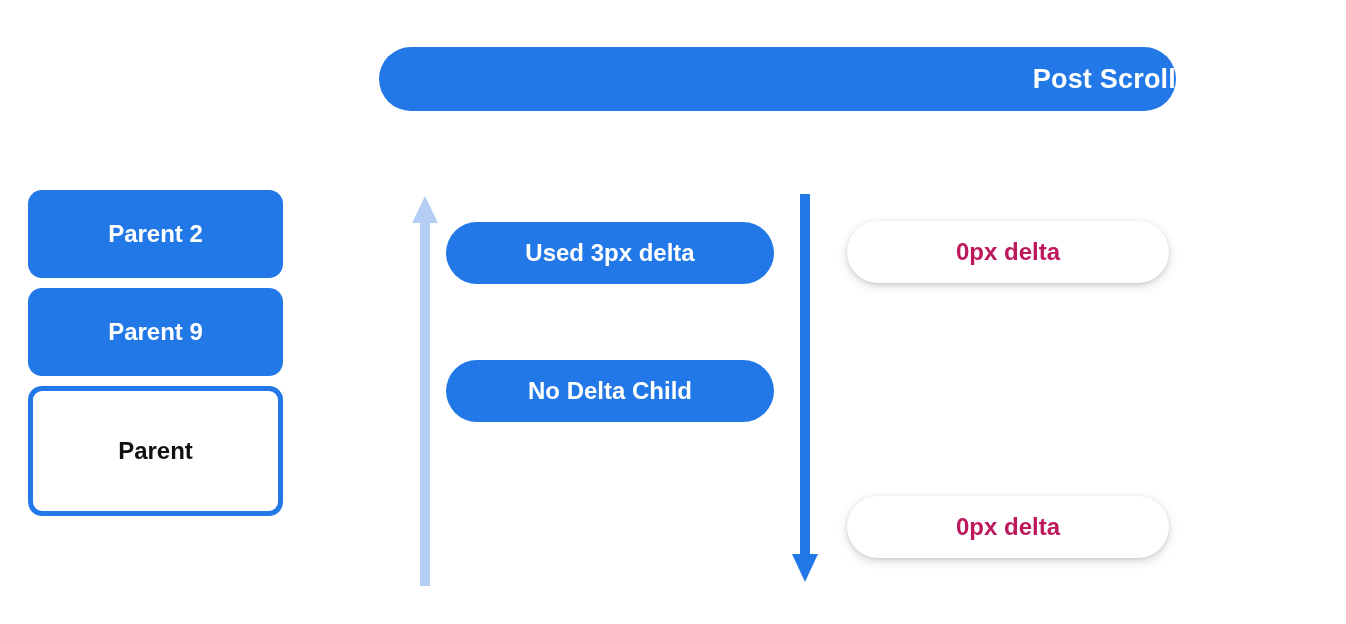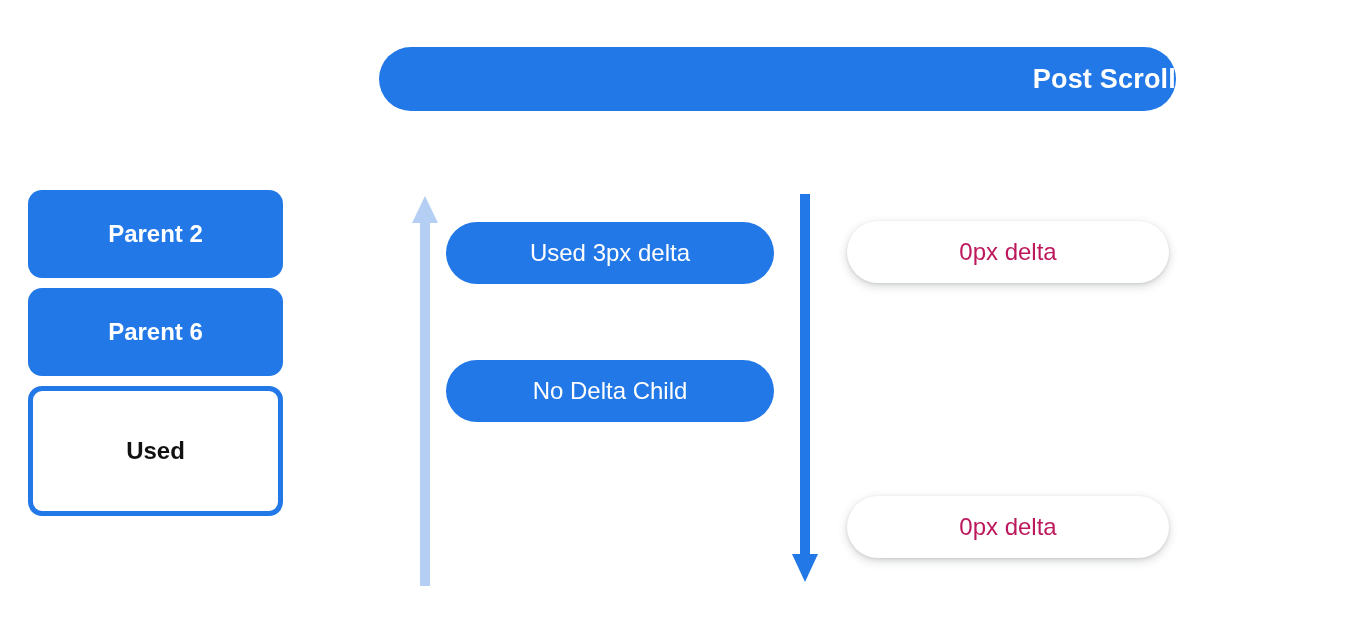--- a/index.html
+++ b/index.html
@@ -78,21 +78,21 @@
 
   
   .pill {
     position: absolute;
     display: flex;
     align-items: center;
     justify-content: center;
     border-radius: 999px;
     box-sizing: border-box;
     font-size: 24px;
-    font-weight: normal;
+    font-weight: bold;
     white-space: nowrap;
   }
   .pill.blue {
     background: #2378e8;
     color: #ffffff;
   }
   .pill.white {
     background: #ffffff;
     color: #be185d;
     box-shadow: 0 3px 10px rgba(60, 64, 67, 0.22),
@@ -111,24 +111,24 @@
 
   <div class="title-banner">
     <span class="title-text">Post Scroll</span>
   </div>
 
   <div class="node-stack">
     <div class="node-box filled">
       <span>Parent 2</span>
     </div>
     <div class="node-box filled">
-      <span>Parent 6</span>
+      <span>Parent 9</span>
     </div>
     <div class="node-box outlined">
-      <span>Used</span>
+      <span>Parent</span>
     </div>
   </div>
 
   <svg class="arrow" style="left:405px; top:190px;" width="40" height="400" viewBox="0 0 40 400">
     <path d="M20 6 L33 33 L7 33 Z" fill="#b5cff4"></path>
     <rect x="15" y="31" width="10" height="365" fill="#b5cff4"></rect>
   </svg>
 
   <svg class="arrow" style="left:785px; top:190px;" width="40" height="400" viewBox="0 0 40 400">
     <rect x="15" y="4" width="10" height="362" fill="#2378e8"></rect>

